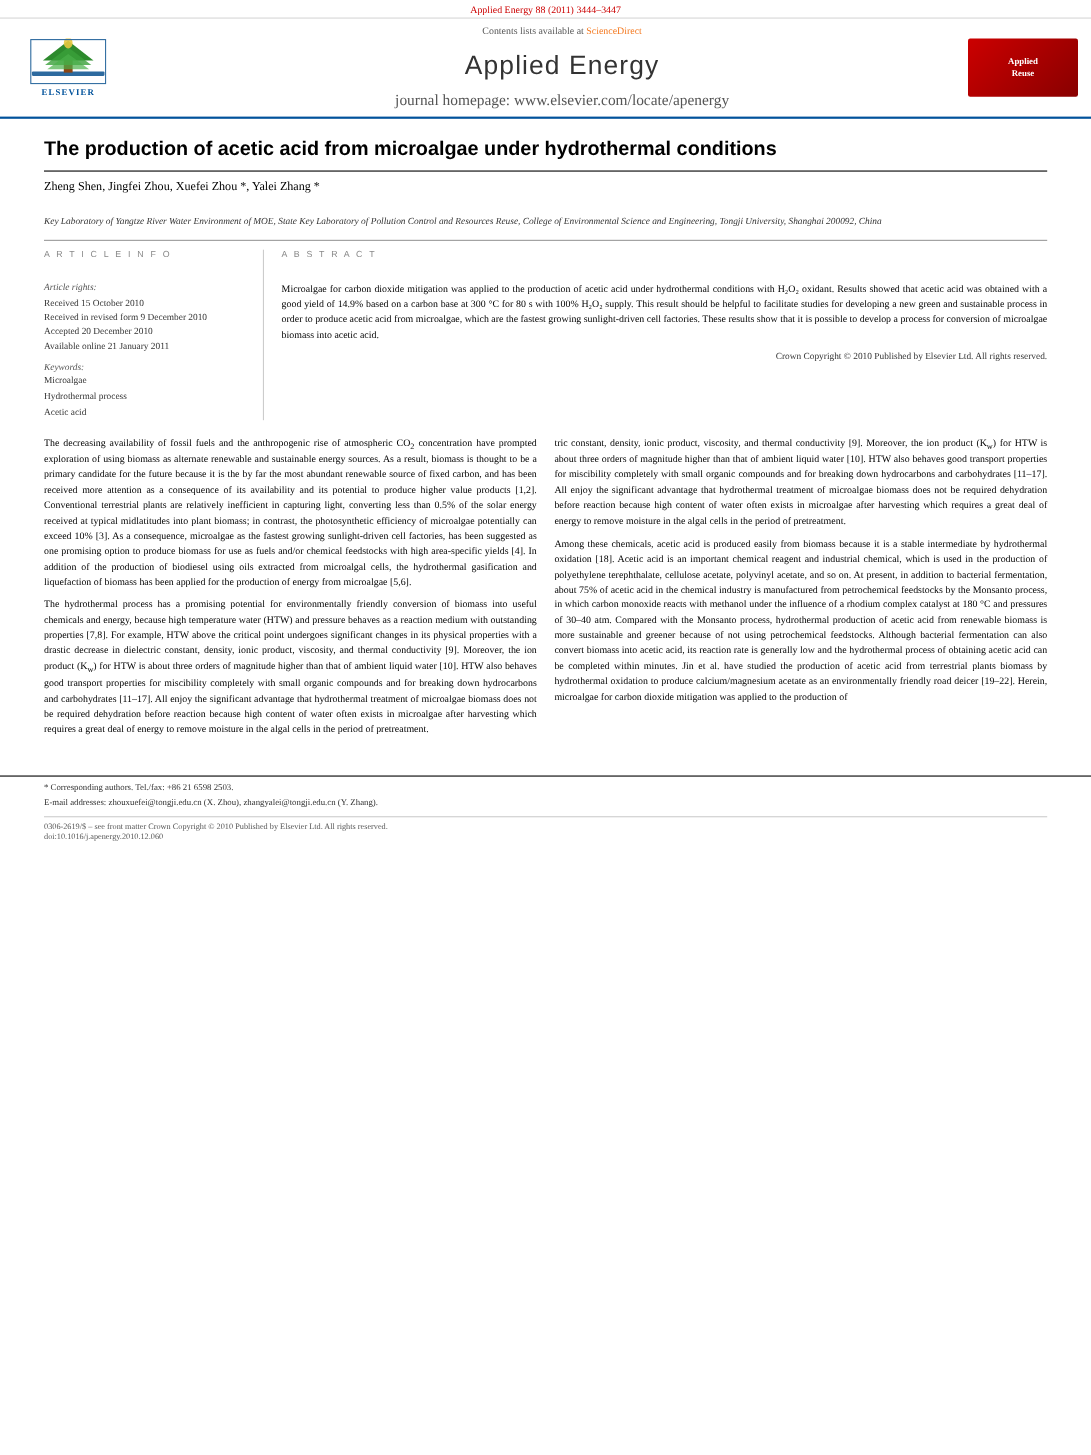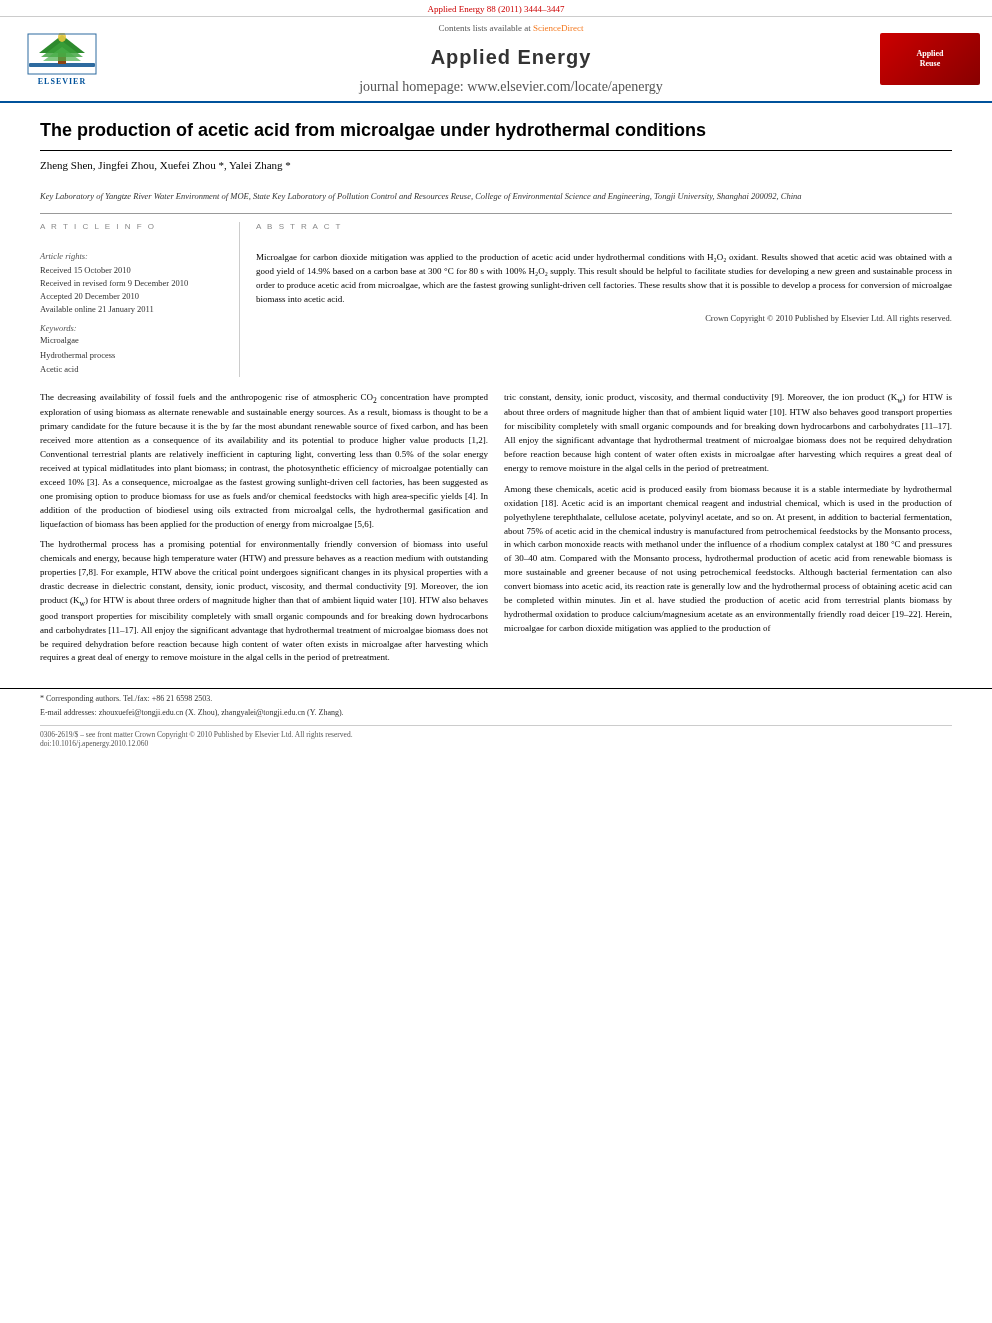--- a/index.html
+++ b/index.html
@@ -60,23 +60,23 @@
     .sciencedirect-line {
       font-size: 9px;
       color: #555;
       margin-bottom: 2px;
     }
     .sciencedirect-link {
       color: #f47920;
       font-size: 9px;
     }
     .journal-title-header {
-      font-size: 20px;
+      font-size: 24px;
       font-family: Arial, sans-serif;
-      font-weight: bold;
+      font-weight: normal;
       color: #333;
       letter-spacing: 1px;
       margin-top: 13px;
     }
     .journal-homepage {
       font-size: 14px;
       color: #555;
       margin-top: 10px;
     }
     .applied-energy-badge {
@@ -217,20 +217,21 @@
       line-height: 1.55;
       text-align: justify;
     }
 
     
     .article-footer {
       border-top: 1px solid #000;
       padding-top: 4px;
       font-size: 8px;
       color: #333;
+      margin-top: 12px;
       padding-left: 40px;
       padding-right: 40px;
     }
     .footnote {
       font-size: 8px;
       color: #333;
       line-height: 1.5;
       margin-bottom: 2px;
     }
     .footer-copyright {

